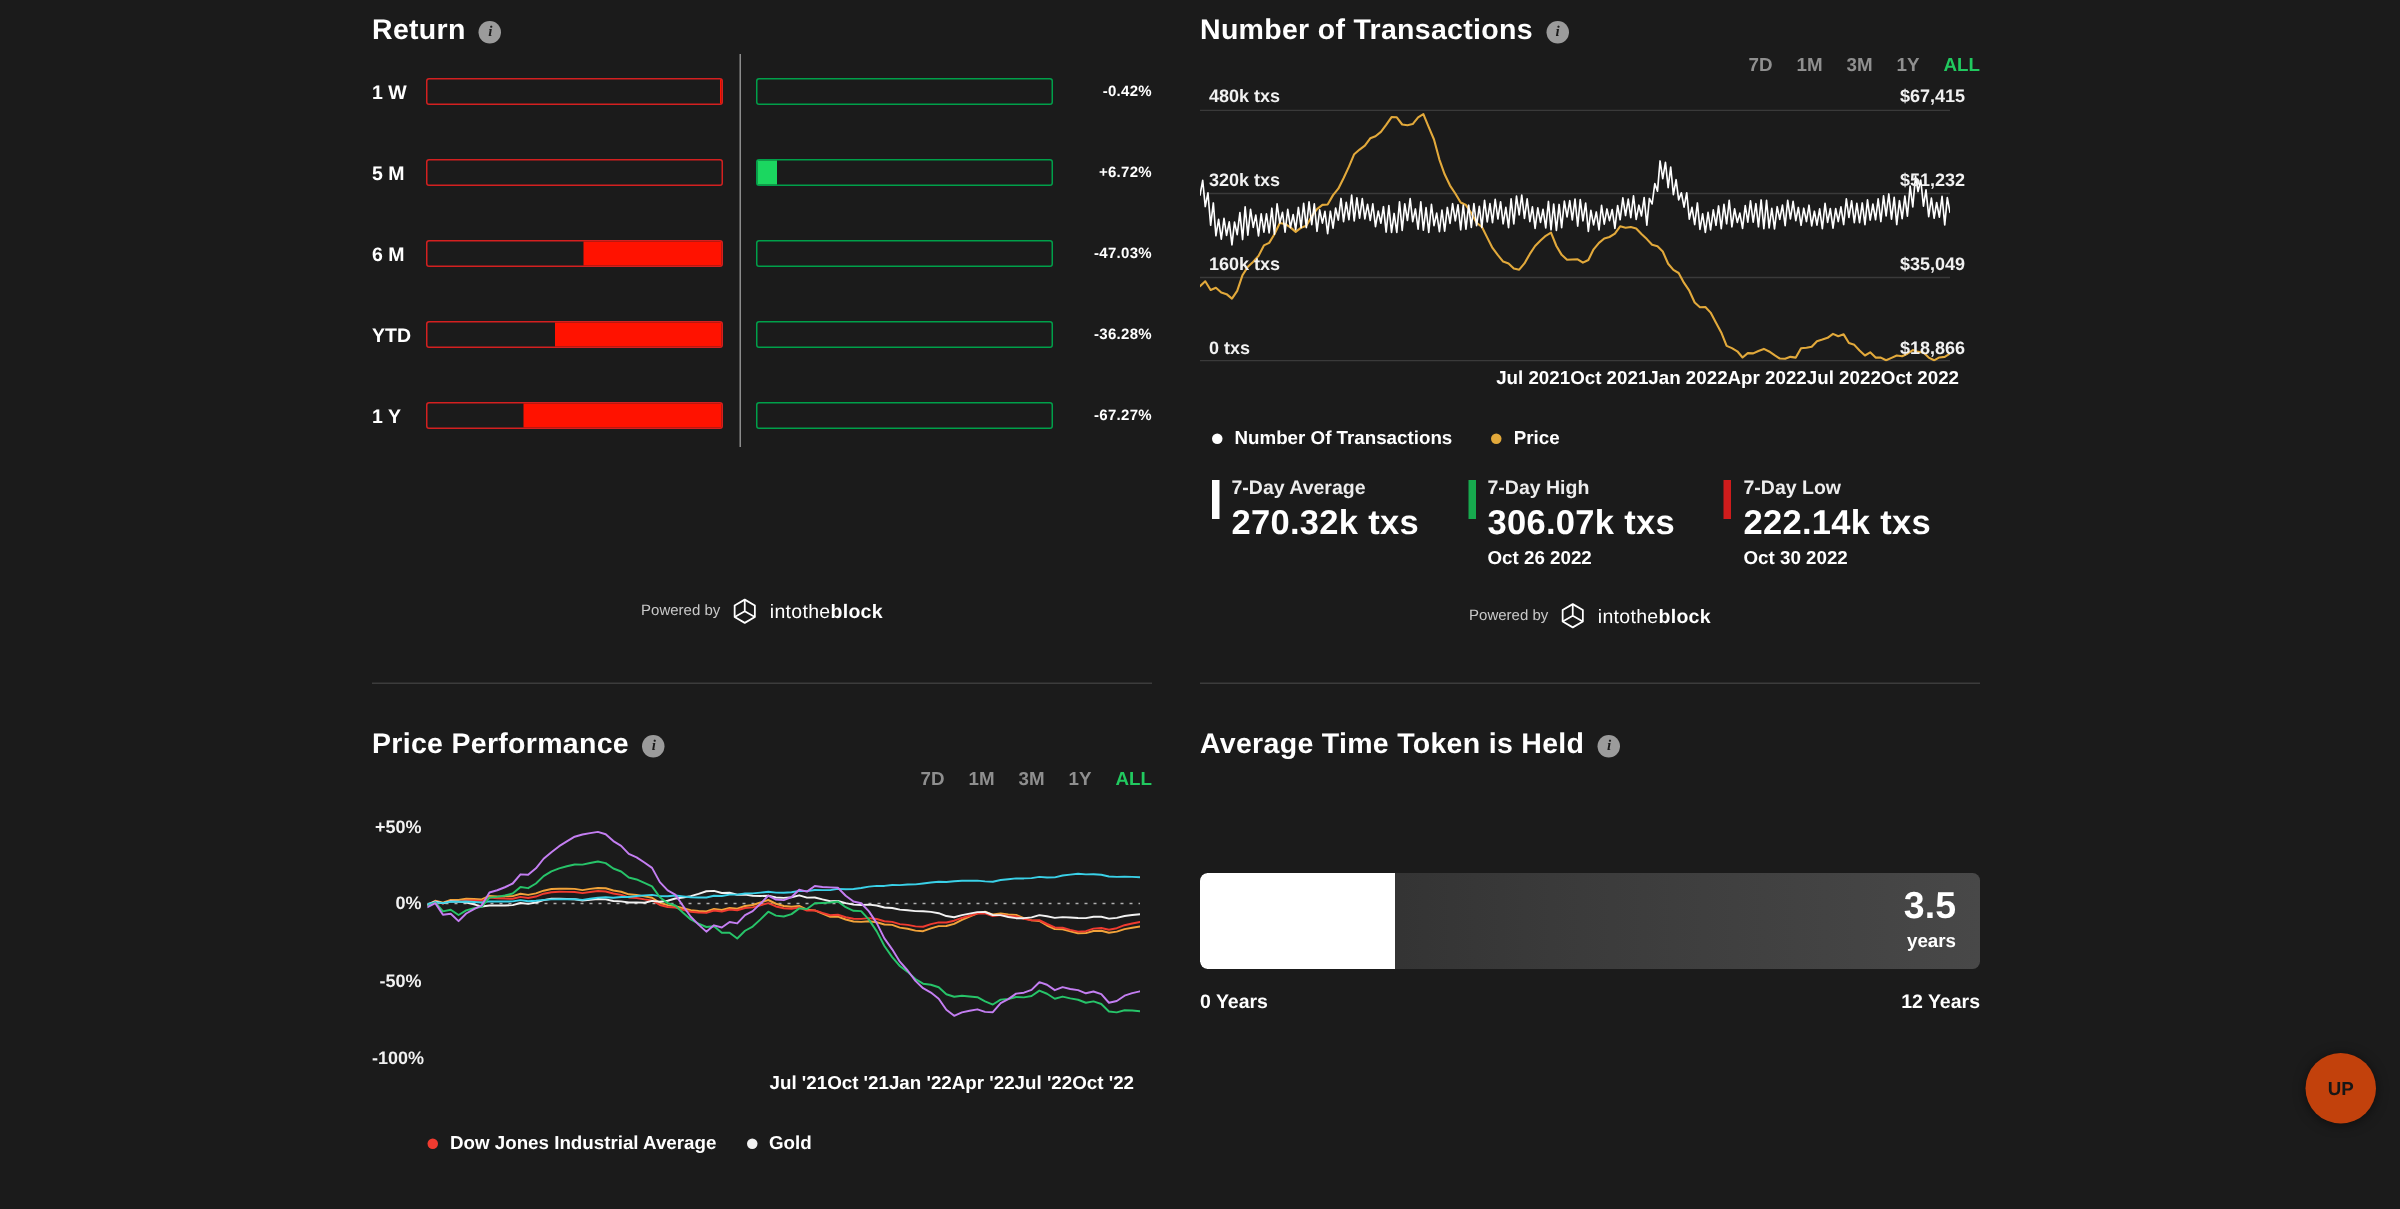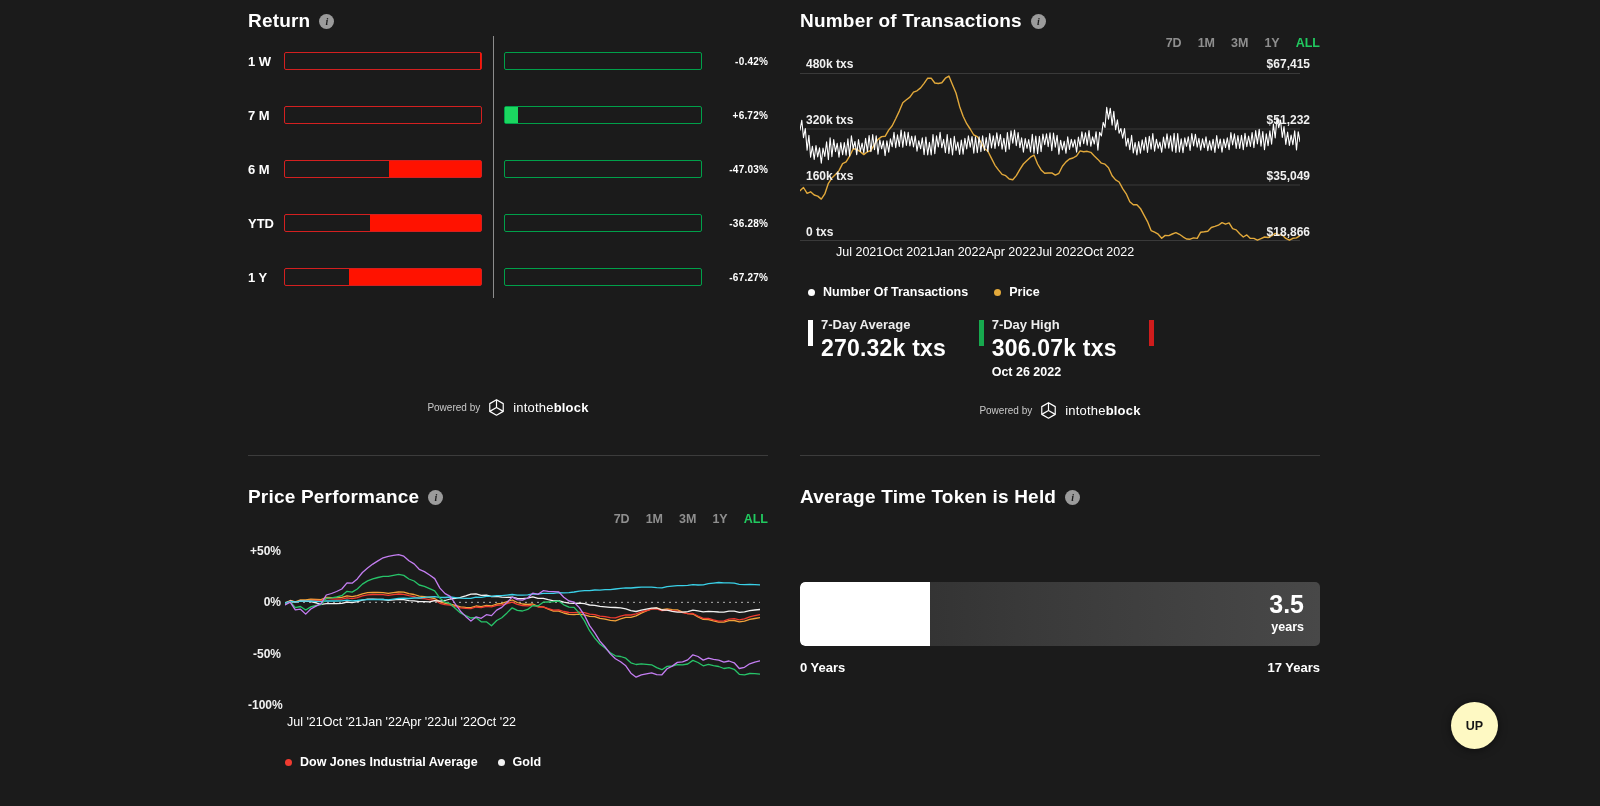--- a/index.html
+++ b/index.html
@@ -44,21 +44,21 @@
   .powered{display:flex;align-items:center;justify-content:center;gap:7px;margin-top:112px;cursor:pointer;}
   .powered.tight{margin-top:22px;}
   .pwr-text{font-size:10px;color:#c9c9c9;}
   .itb-logo{width:19px;height:19px;flex:none;}
   .brand{font-size:13px;color:#fff;letter-spacing:.2px;}
   .brand .b2{font-weight:bold;text-align:center;}
 
   
   .chart-wrap{position:relative;}
   .ytick{position:absolute;font-size:12px;font-weight:bold;color:#f1f1f1;line-height:14px;white-space:nowrap;}
-  .xlabels{display:flex;justify-content:flex-start;font-size:12.5px;font-weight:normal;color:#fff;}
+  .xlabels{display:flex;justify-content:flex-end;font-size:12.5px;font-weight:bold;color:#fff;}
   .litem{display:flex;align-items:center;gap:8px;font-size:12.5px;font-weight:bold;white-space:nowrap;}
   .ldot{width:7px;height:7px;border-radius:50%;flex:none;}
 
   
   .tx-chart{position:relative;margin-top:8px;height:182px;cursor:crosshair;}
   .tx-x{margin-top:4px;padding:0 14px 0 36px;}
   .legend-row{display:flex;gap:26px;align-items:center;margin-top:26px;margin-left:8px;}
   .stats{display:flex;margin-top:18px;margin-left:8px;}
   .stat{width:176px;display:flex;}
   .smark{width:5px;height:26px;margin:3px 8px 0 0;flex:none;}
@@ -74,22 +74,22 @@
 
   
   .held-bar{margin-top:74px;height:64px;border-radius:5px;position:relative;overflow:hidden;
             background:linear-gradient(90deg,#2c2c2c 0%,#3a3a3a 45%,#484848 100%);}
   .held-fill{position:absolute;left:0;top:0;bottom:0;background:#ffffff;border-radius:5px 0 0 5px;}
   .held-value{position:absolute;right:16px;top:9px;text-align:right;}
   .hv-num{font-size:25px;font-weight:bold;line-height:1.1;}
   .hv-unit{font-size:12.5px;font-weight:bold;margin-top:1px;}
   .held-range{display:flex;justify-content:space-between;margin-top:14px;font-size:13px;font-weight:bold;}
 
-  .up-btn{position:absolute;left:1451px;top:702px;width:47px;height:47px;border-radius:50%;
-          background:#fef9c3;color:#161616;font-size:12.5px;font-weight:bold;
+  .up-btn{position:absolute;left:1537px;top:702px;width:47px;height:47px;border-radius:50%;
+          background:#c2410c;color:#161616;font-size:12.5px;font-weight:bold;
           display:flex;align-items:center;justify-content:center;cursor:pointer;
           box-shadow:0 1px 8px rgba(0,0,0,.5);}
 </style>
 </head>
 <body>
 
 <div class="wrap">
 
   <div class="col">
 
@@ -102,21 +102,21 @@
         <div class="center-div"></div>
       <div class="r-row">
             <span class="r-label">1 W</span>
             <div class="rbar neg" style="border-color: rgb(212, 32, 32);">
               <div class="rfill" style="width: 0.42%; right: 0px; background: rgb(255, 18, 0);"></div>
             </div>
             <div class="rbar pos" style="border-color: rgb(0, 160, 74);"></div>
             <span class="r-val">-0.42%</span>
           </div>
           <div class="r-row">
-            <span class="r-label">7 M</span>
+            <span class="r-label">5 M</span>
             <div class="rbar neg" style="border-color: rgb(212, 32, 32);"></div>
             <div class="rbar pos" style="border-color: rgb(0, 160, 74);">
               <div class="rfill" style="width: 6.72%; left: 0px; background: rgb(27, 215, 96);"></div>
             </div>
             <span class="r-val">+6.72%</span>
           </div>
           <div class="r-row">
             <span class="r-label">6 M</span>
             <div class="rbar neg" style="border-color: rgb(212, 32, 32);">
               <div class="rfill" style="width: 47.03%; right: 0px; background: rgb(255, 18, 0);"></div>
@@ -265,20 +265,25 @@
           <div class="stat">
             <div class="smark" style="background: rgb(23, 169, 78);"></div>
             <div>
               <div class="slabel">7-Day High</div>
               <div class="svalue">306.07k txs</div>
               <div class="sdate">Oct 26 2022</div>
             </div>
           </div>
           <div class="stat">
             <div class="smark" style="background: rgb(207, 28, 28);"></div>
+            <div>
+              <div class="slabel">7-Day Low</div>
+              <div class="svalue">222.14k txs</div>
+              <div class="sdate">Oct 30 2022</div>
+            </div>
           </div>
         </div>
       <div class="powered tight">
         <span class="pwr-text">Powered by</span>
         <svg class="itb-logo" viewBox="0 0 24 24">
           <g fill="none" stroke="#ffffff" stroke-width="1.5" stroke-linejoin="round">
             <path d="M12 2.2 L20.5 7.1 L20.5 16.9 L12 21.8 L3.5 16.9 L3.5 7.1 Z"></path>
             <path d="M12 2.2 L12 12 L20.5 16.9 M12 12 L3.5 16.9"></path>
           </g>
         </svg>
@@ -293,20 +298,20 @@
       </div>
       <div class="held-bar">
         <div class="held-fill" id="held-fill" style="width: 25%;"></div>
         <div class="held-value">
           <div class="hv-num">3.5</div>
           <div class="hv-unit">years</div>
         </div>
       </div>
       <div class="held-range">
         <span>0 Years</span>
-        <span>17 Years</span>
+        <span>12 Years</span>
       </div>
     </section>
 
   </div>
 </div>
 
 <div class="up-btn">UP</div>
 
 </body></html>

